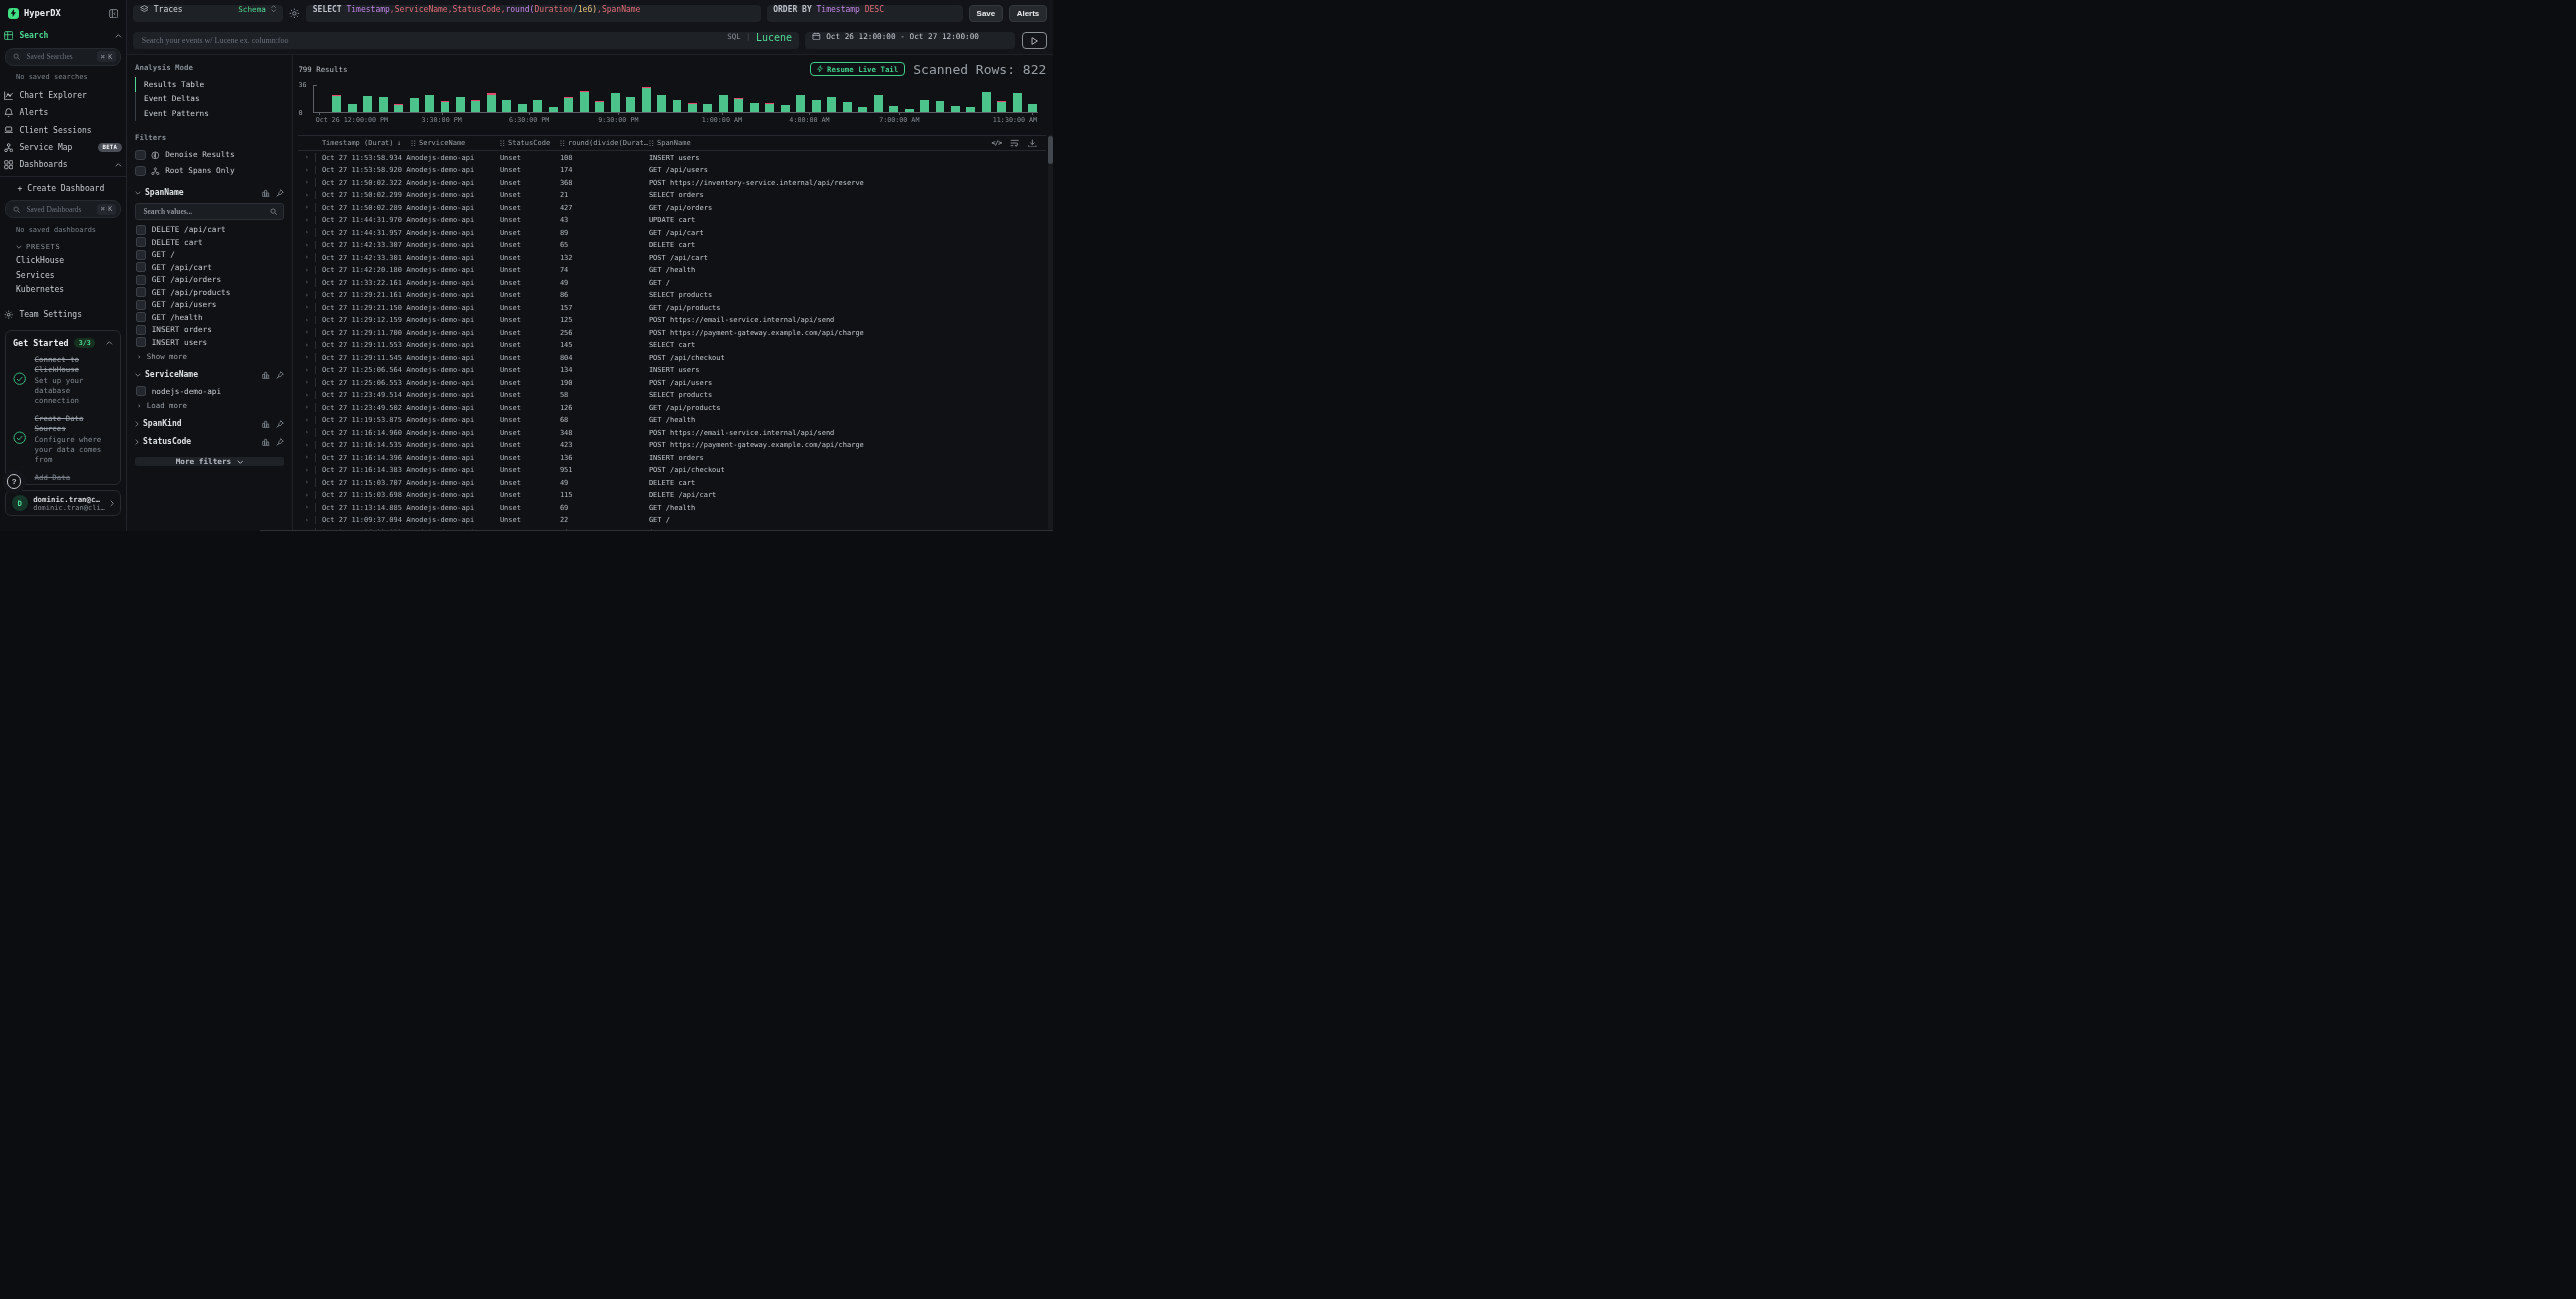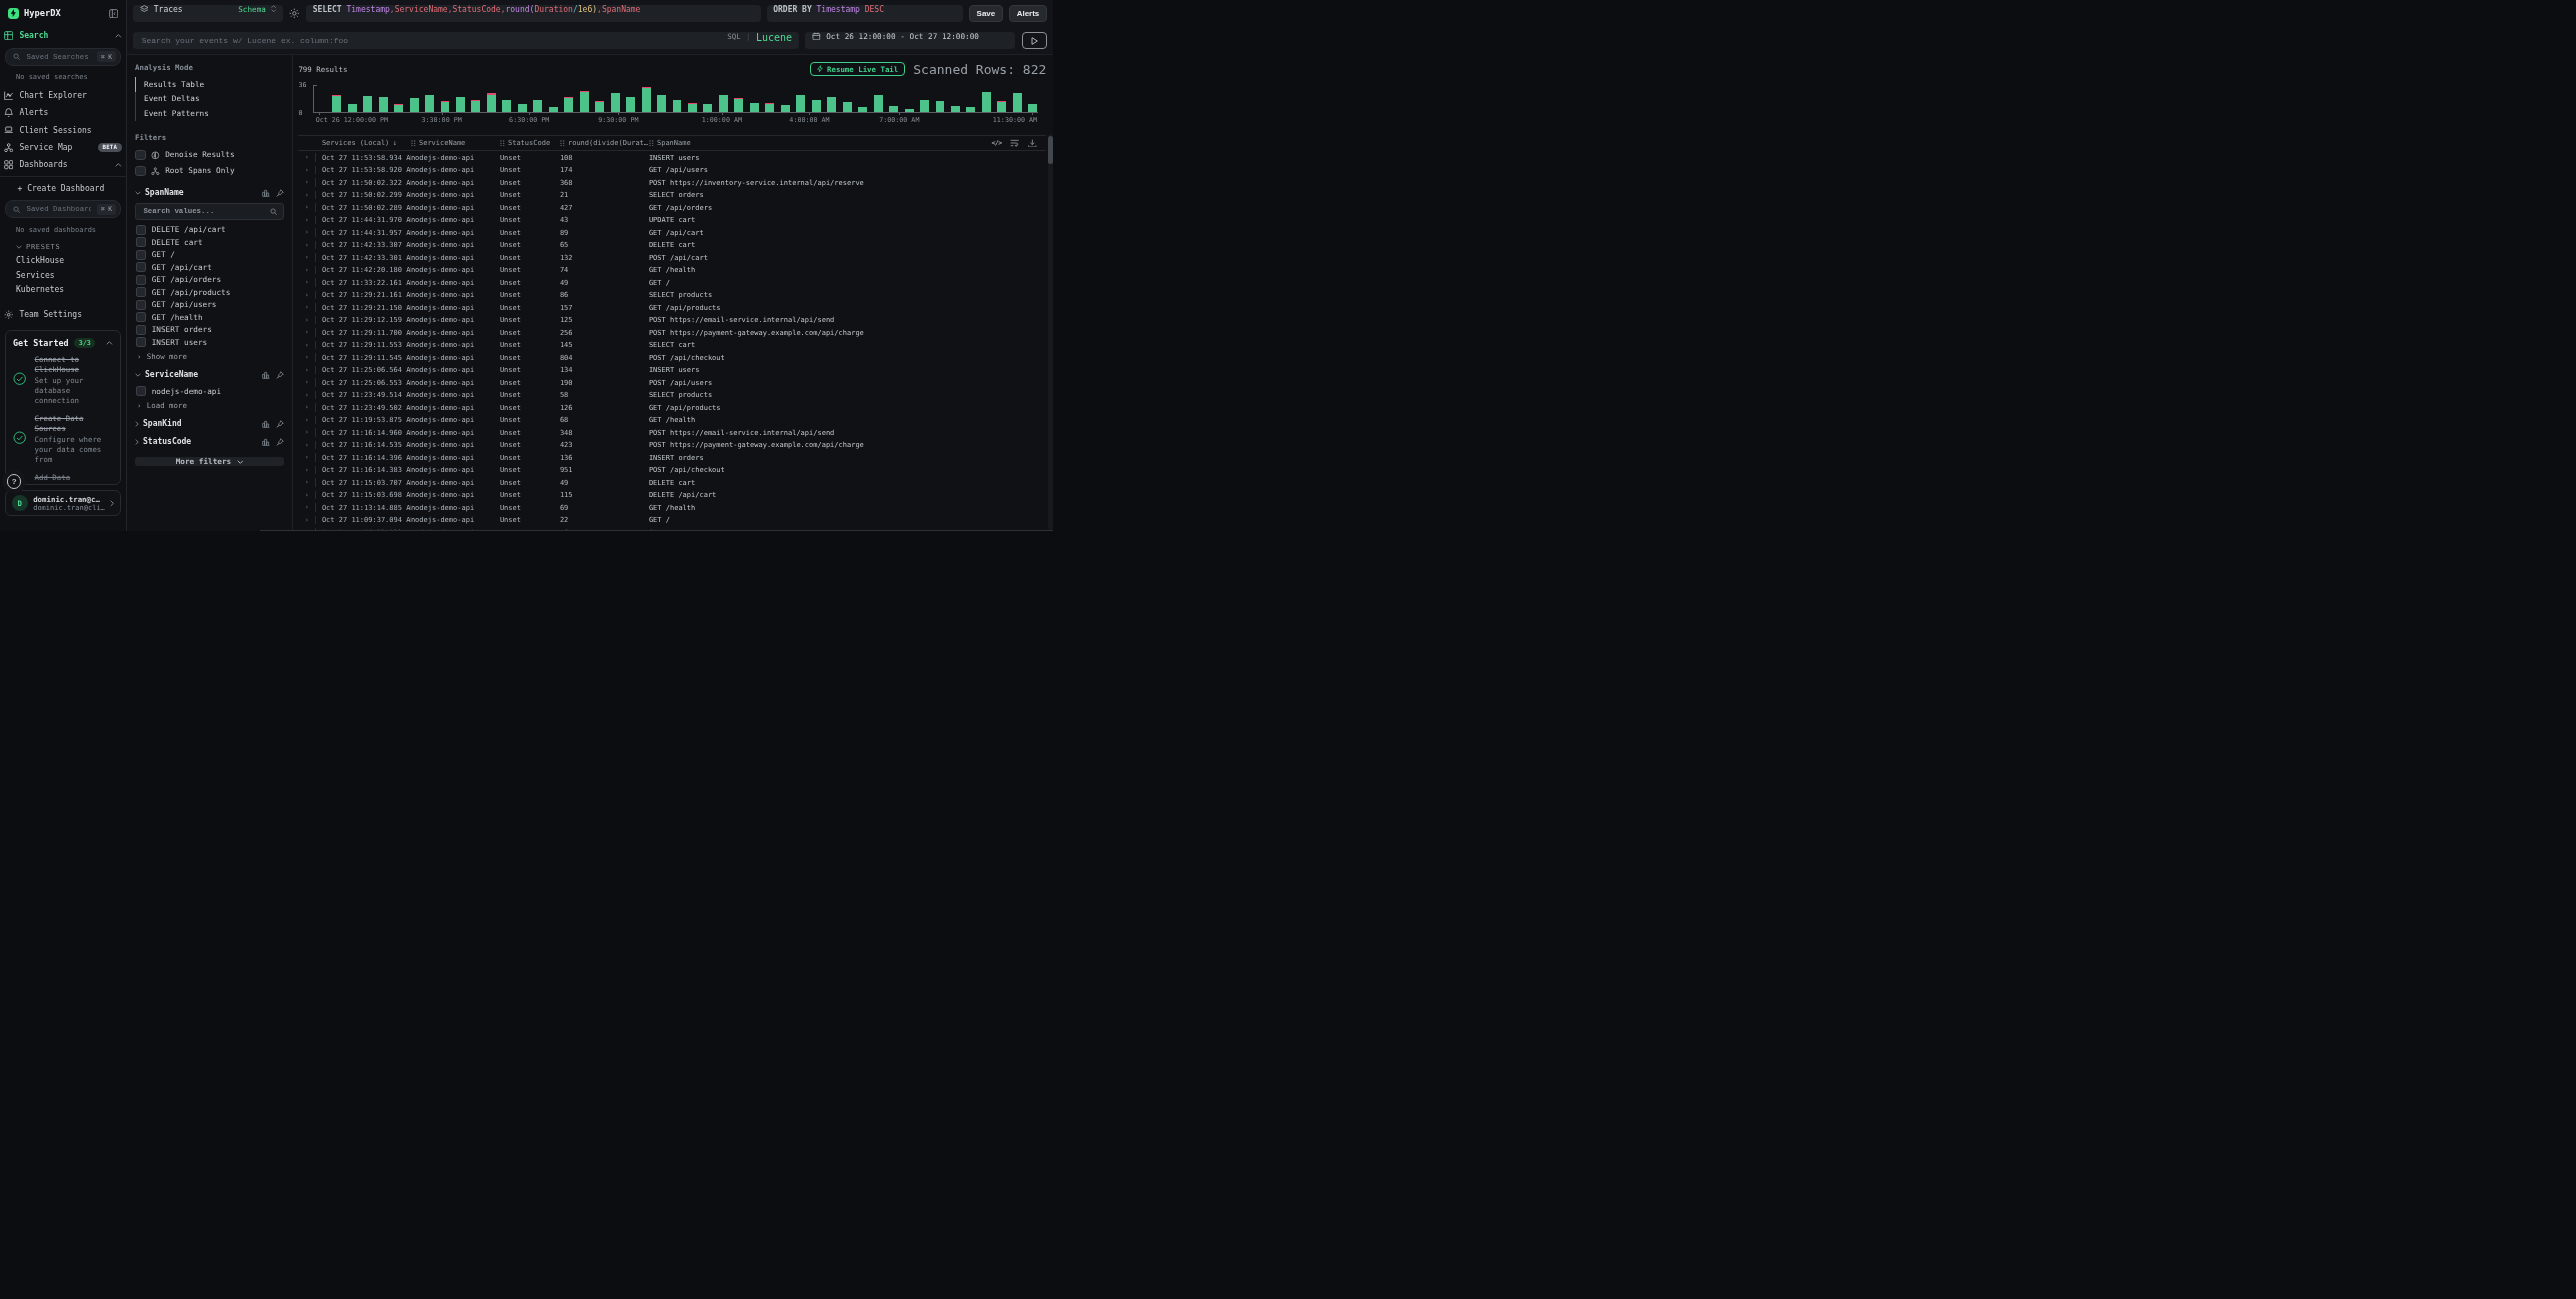--- a/index.html
+++ b/index.html
@@ -1,20 +1,20 @@
 <!DOCTYPE html>
 <html style="font-size:10.7px"><head>
 <meta charset="utf-8">
 <style>
   html,body{margin:0;padding:0;background:#0b0d10;}
   body{width:1053px;height:531px;overflow:hidden;font-family:"DejaVu Sans Mono","Liberation Mono",monospace;
        font-size:7.4px;color:#c2c7cd;-webkit-font-smoothing:antialiased;}
   .app{display:flex;width:1053px;height:531px;background:#0f1114;}
   svg{display:block}
-  input{font-family:Liberation Mono, monospace;background:transparent;border:none;outline:none;color:#c2c7cd;width:100%;font-size:inherit}
+  input{font-family:Liberation Serif, serif;background:transparent;border:none;outline:none;color:#c2c7cd;width:100%;font-size:inherit}
   input::placeholder{color:#6b727c}
 
   
   .sidebar{width:126px;min-width:126px;background:#0e1013;border-right:0.7px solid #22252b;display:flex;
            flex-direction:column;position:relative;}
   .sb-top{height:27px;display:flex;align-items:center;padding:0 8px;justify-content:space-between;}
   .brand{display:flex;align-items:center;gap:4.7px;font-weight:bold;font-size:8.7px;color:#eceef0;}
   .logo{width:11.4px;height:11.4px;background:#3fe081;border-radius:3.4px;display:flex;align-items:center;justify-content:center;}
   .icon-btn{color:#9aa0a8;cursor:pointer;background:none;border:none;padding:0}
   .sb-item{display:flex;align-items:center;gap:6px;padding:4px 4px;font-size:8px;color:#c6cad0;cursor:pointer;}
@@ -882,21 +882,21 @@
                 <div class="xtick" style="left: 99.1%;"></div>
                 <span class="xlab" style="left: 99.1%; transform: translateX(-88%);">11:30:00 AM</span>
               </div>
           </div>
         </div>
 
         <div class="table">
           <div class="thead tgrid">
             <span></span>
             <span class="th" style="padding-left:6px">
-              <span>Services (Local)</span>
+              <span>Timestamp (Durat)</span>
                 <span>↓</span>
             </span>
             <span class="th">
               <svg class="dots6" width="4.7" height="6.7" viewBox="0 0 7 10" fill="currentColor">
                   <circle cx="1.5" cy="1.5" r="1"></circle>
                   <circle cx="5.5" cy="1.5" r="1"></circle>
                   <circle cx="1.5" cy="5" r="1"></circle>
                   <circle cx="5.5" cy="5" r="1"></circle>
                   <circle cx="1.5" cy="8.5" r="1"></circle>
                   <circle cx="5.5" cy="8.5" r="1"></circle>

